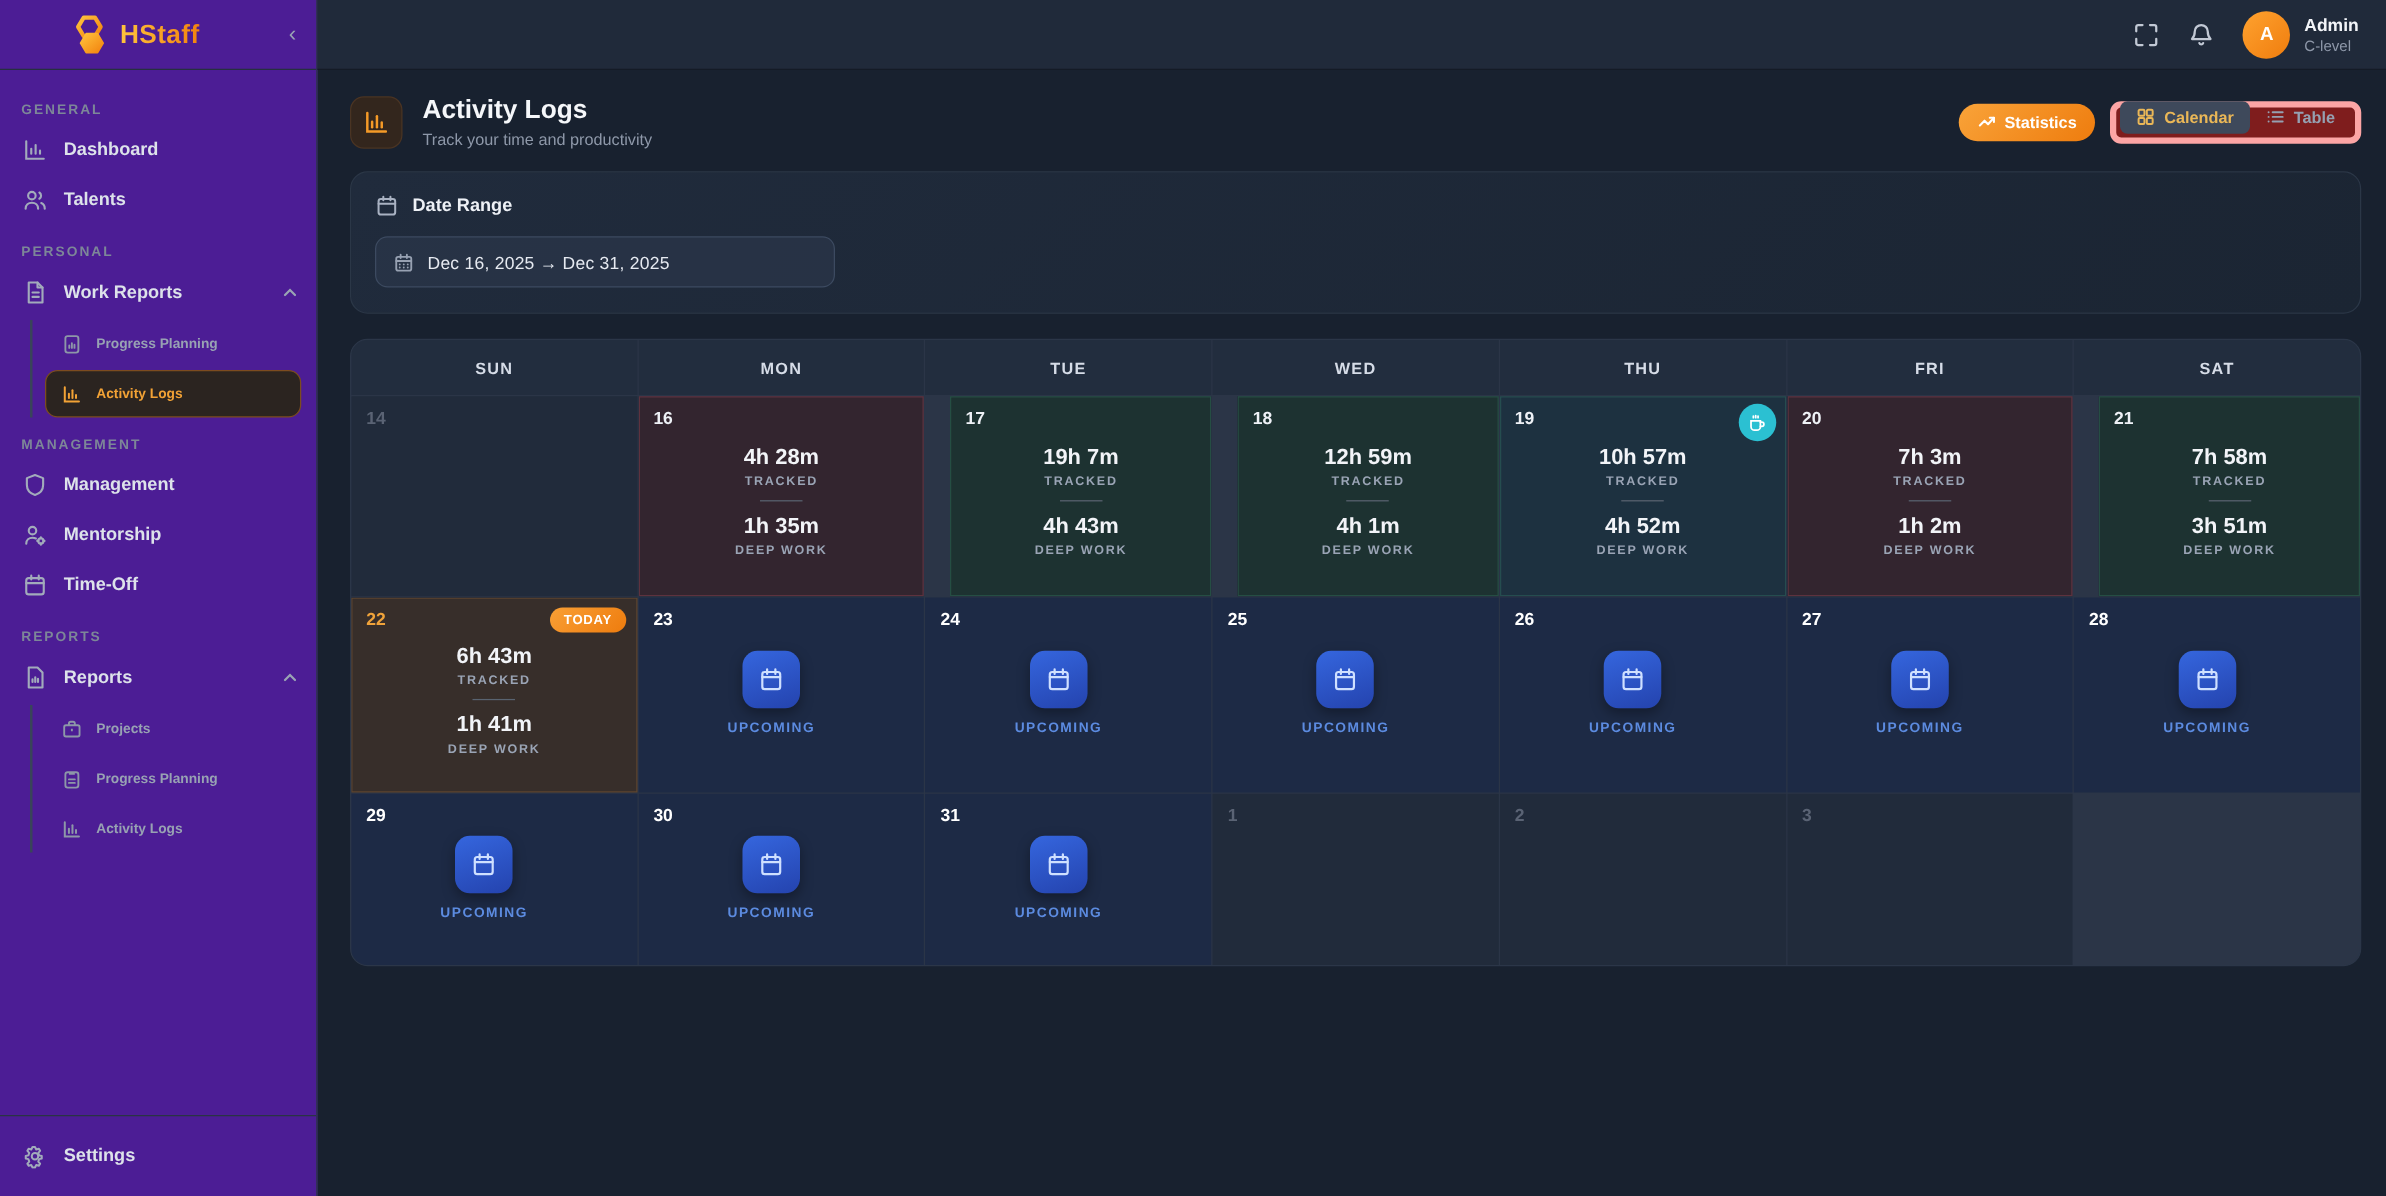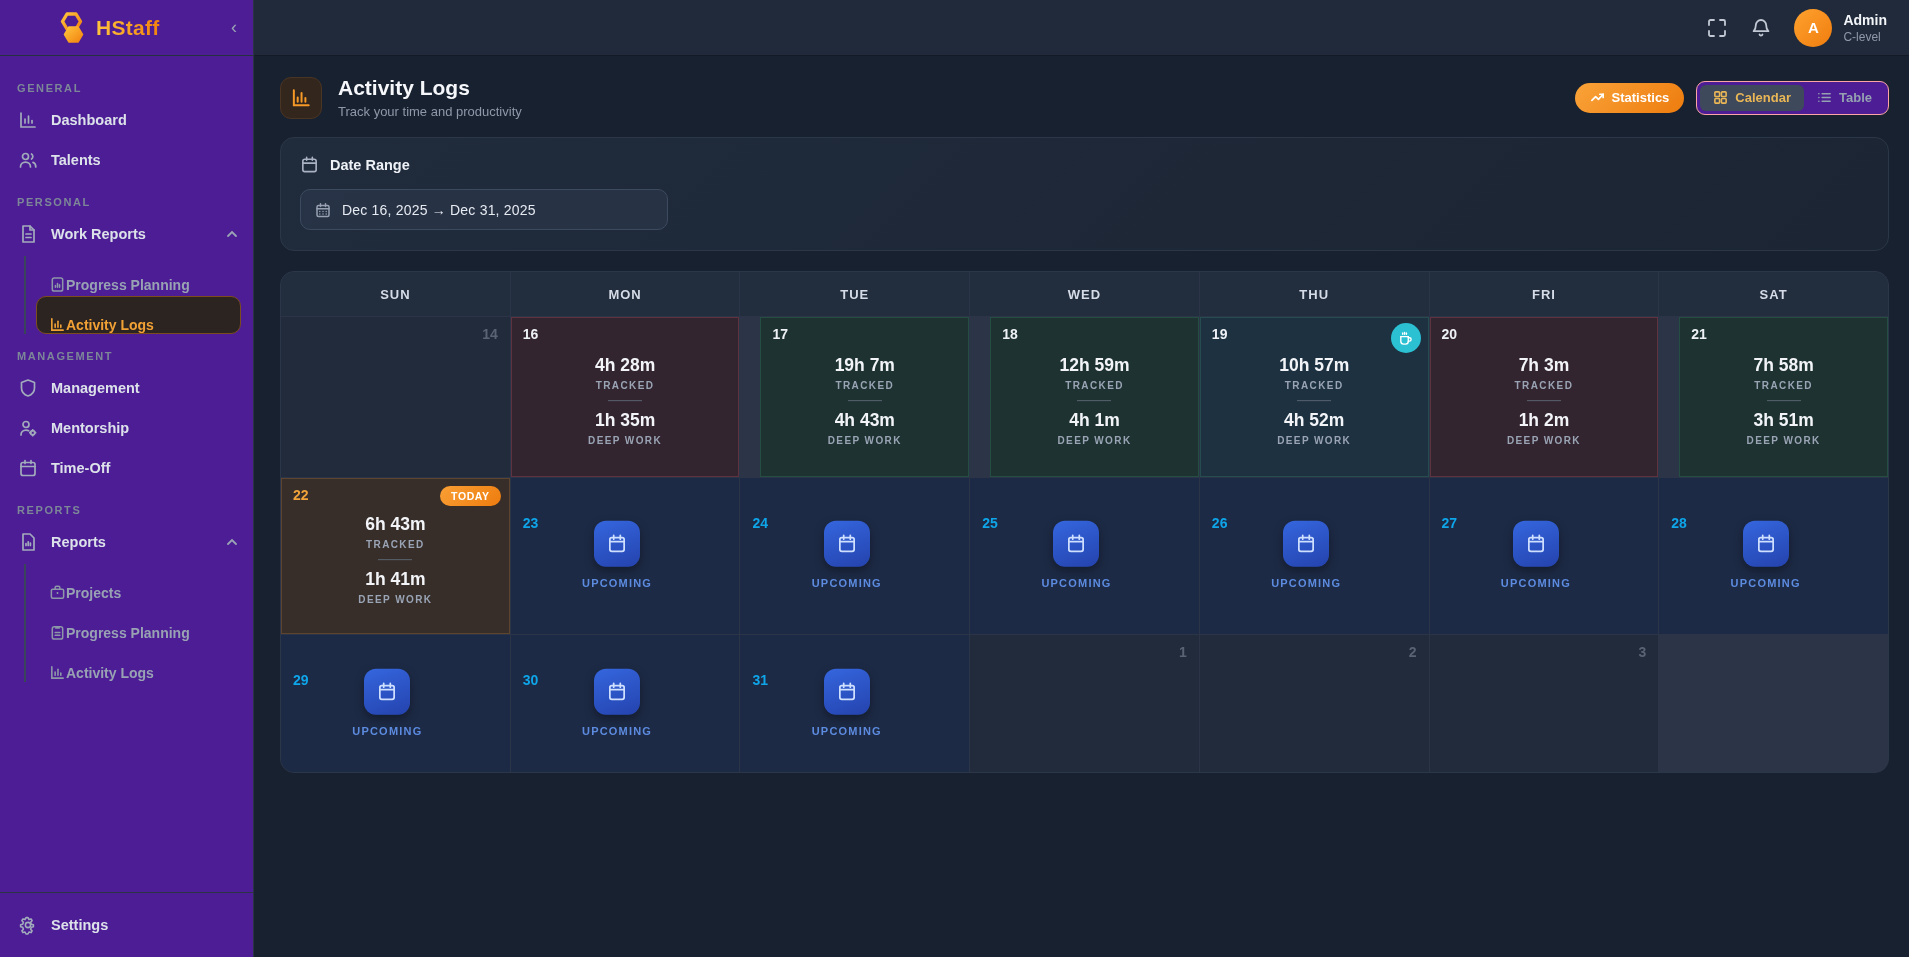--- a/index.html
+++ b/index.html
@@ -11,21 +11,21 @@
   .logo-row { height:56px; display:flex; align-items:center; padding:0 16px 0 50px; position:relative; border-bottom:1px solid #26303f; }
   .logo-hex { position:absolute; left:56px; top:12px; width:32px; height:32px; }
   .logo-text { font-size:21px; font-weight:bold; background:linear-gradient(90deg,#ffc43d,#f2820e); -webkit-background-clip:text; background-clip:text; color:transparent; margin-left:46px; letter-spacing:.3px; }
   .collapse-btn { position:absolute; right:16px; color:#9aa4b4; font-size:18px; cursor:pointer; }
   .nav-scroll { flex:1; padding:10px 0 0 0; }
   .section-label { font-size:11px; font-weight:bold; color:#7d8798; letter-spacing:1.6px; margin:16px 0 6px 17px; }
   .nav-item { display:flex; align-items:center; gap:13px; height:40px; padding:0 14px 0 18px; font-size:14.5px; font-weight:600; color:#dde2ea; cursor:pointer; }
   .nav-item .ic { width:20px; height:20px; color:#a2abbb; flex:0 0 20px; display:flex; align-items:center; }
   .nav-item .chev { margin-left:auto; color:#9aa4b4; width:14px; height:14px; }
   .sub-wrap { margin:2px 0 6px 24px; border-left:2px solid #39445a; padding-left:10px; }
-  .sub-item { display:flex; align-items:flex-end; height:38px; padding:0 10px 0 12px; font-size:14px; font-weight:600; color:#98a2b3; border:1px solid transparent; border-radius:10px; margin:2px 12px 2px 0; cursor:pointer; }
+  .sub-item { display:flex; align-items:center; gap:11px; height:38px; padding:0 10px 0 12px; font-size:11px; font-weight:600; color:#98a2b3; border:1px solid transparent; border-radius:10px; margin:2px 12px 2px 0; cursor:pointer; }
   .sub-item .ic { width:17px; height:17px; color:#8d97a8; flex:0 0 17px; display:flex; align-items:center; }
   .sub-item.active { color:#f2a235; border-color:#7c4c1f; background:#2b2420; }
   .sub-item.active .ic { color:#f2a235; }
   .sidebar-footer { border-top:1px solid #2a3444; padding:12px 0; }
 
   
   .right-col { flex:1; display:flex; flex-direction:column; }
   .topbar { height:56px; background:#202a3a; border-bottom:1px solid #141b26; display:flex; align-items:center; padding:0 22px 0 26px; }
   .greet-name { font-size:17px; font-weight:bold; color:#f3f5f9; }
   .greet-date { font-size:12.5px; color:#8e98a9; margin-top:3px; }
@@ -39,47 +39,47 @@
   
   .main { flex:1; padding:20px 20px 0 26px; overflow:hidden; }
   .page-head { display:flex; align-items:center; }
   .page-icon { width:42px; height:42px; border-radius:11px; background:#33261d; border:1px solid #4a3423; display:flex; align-items:center; justify-content:center; color:#f59a27; }
   .page-titles { margin-left:16px; }
   .page-title { font-size:21px; font-weight:bold; color:#f5f7fa; }
   .page-sub { font-size:13px; color:#8e98a9; margin-top:4px; }
   .page-actions { margin-left:auto; display:flex; align-items:center; gap:12px; }
   .btn-statistics { display:flex; align-items:center; gap:7px; height:30px; padding:0 15px; border-radius:15px; background:linear-gradient(135deg,#f9a339,#ee7c0e); color:#fff; font-size:13px; font-weight:bold; cursor:pointer; }
   .btn-statistics .ic { width:15px; height:15px; display:flex; }
-  .segmented { display:flex; align-items:center; background:#4c1d95; border:1px solid #fca5a5; border-radius:9px; padding:3px; height:34px; }
+  .segmented { display:flex; align-items:flex-end; background:#7f1d1d; border:5px solid #fca5a5; border-radius:9px; padding:3px; height:34px; }
   .segment { display:flex; align-items:center; gap:7px; padding:0 13px; height:26px; border-radius:6px; font-size:13px; font-weight:600; color:#95a0b1; cursor:pointer; }
   .segment .ic { width:15px; height:15px; display:flex; }
   .segment.active { background:#3e495b; color:#eab757; }
 
   
   .date-card { margin-top:18px; border:1px solid #2b3747; border-radius:14px; background:linear-gradient(135deg,#202b3c,#1b2533); padding:17px 19px 20px; }
   .date-card-head { display:flex; align-items:center; gap:11px; }
   .date-card-head .ic { width:19px; height:19px; color:#a9b2c2; display:flex; }
   .date-card-title { font-size:14.5px; font-weight:bold; color:#eef1f6; }
   .date-input { margin-top:15px; width:368px; height:41px; border:1px solid #3c4a60; border-radius:10px; background:rgba(45,57,76,.6); display:flex; align-items:center; gap:11px; padding:10px 14px; cursor:pointer; }
   .date-input .ic { width:16px; height:16px; color:#97a1b2; display:flex; }
   .date-input-text { font-size:14px; color:#e6eaf1; letter-spacing:.2px; }
 
   
   .calendar { margin-top:20px; border:1px solid #2b3648; border-radius:14px; overflow:hidden; background:#2b3547; display:grid; grid-template-columns:repeat(7,1fr); grid-template-rows:44px 160px 156px 137px; gap:1px; }
   .wd { background:#222d3e; display:flex; align-items:center; justify-content:center; font-size:13px; font-weight:bold; color:#d6dce7; letter-spacing:1px; }
   .cell { position:relative; background:#212b3b; padding:9px 12px; cursor:pointer; }
   .cell .daynum { font-size:14px; font-weight:bold; color:#eef1f6; }
-  .cell.outside .daynum { color:#5a6374; font-weight:600;text-align:right; }
+  .cell.outside .daynum { color:#5a6374; font-weight:600; }
   .cell.v-red { background:#33252f; box-shadow:inset 0 0 0 1px rgba(196,84,99,.30); }
   .cell.v-green { background:#1d3231; box-shadow:inset 0 0 0 1px rgba(64,164,122,.25);margin-left:20px; }
   .cell.v-teal { background:#1d3140; box-shadow:inset 0 0 0 1px rgba(64,164,122,.25); }
   .cell.v-today { background:#372e2a; box-shadow:inset 0 0 0 1px rgba(233,152,62,.22); }
   .cell.v-today .daynum { color:#f0a33a; }
   .cell.v-upcoming { background:#1d2a45; }
-  .cell.v-upcoming .daynum { color:#0ea5e9;margin-top:28px; }
+  .cell.v-upcoming .daynum { color:#ffffff; }
   .stats { position:absolute; left:0; right:0; top:50%; transform:translateY(-46%); text-align:center; }
   .stat-big { font-size:17.5px; font-weight:bold; color:#f2f4f8; }
   .stat-label { font-size:10px; font-weight:600; color:#9aa4b5; letter-spacing:1.4px; margin-top:4px; }
   .stat-div { width:34px; height:1px; background:#59импort6370; background:#596370; margin:9px auto; }
   .upc { position:absolute; left:0; right:16px; top:50%; transform:translateY(-52%); text-align:center; }
   .upc-tile { width:46px; height:46px; border-radius:12px; background:linear-gradient(160deg,#3566de,#2443ae); display:inline-flex; align-items:center; justify-content:center; color:#cfe0ff; box-shadow:0 4px 10px rgba(0,0,0,.35); cursor:pointer; }
   .upc-label { margin-top:10px; font-size:11px; font-weight:bold; color:#5c8be0; letter-spacing:1.2px; }
   .today-badge { position:absolute; top:8px; right:9px; padding:4px 11px; border-radius:11px; background:linear-gradient(135deg,#f99f35,#ee7c0e); font-size:10.5px; font-weight:bold; color:#fff; letter-spacing:.6px; }
   .coffee-badge { position:absolute; top:6px; right:8px; width:30px; height:30px; border-radius:50%; background:#2bc0d2; display:flex; align-items:center; justify-content:center; color:#fff; cursor:pointer; }
   svg { display:block; }

